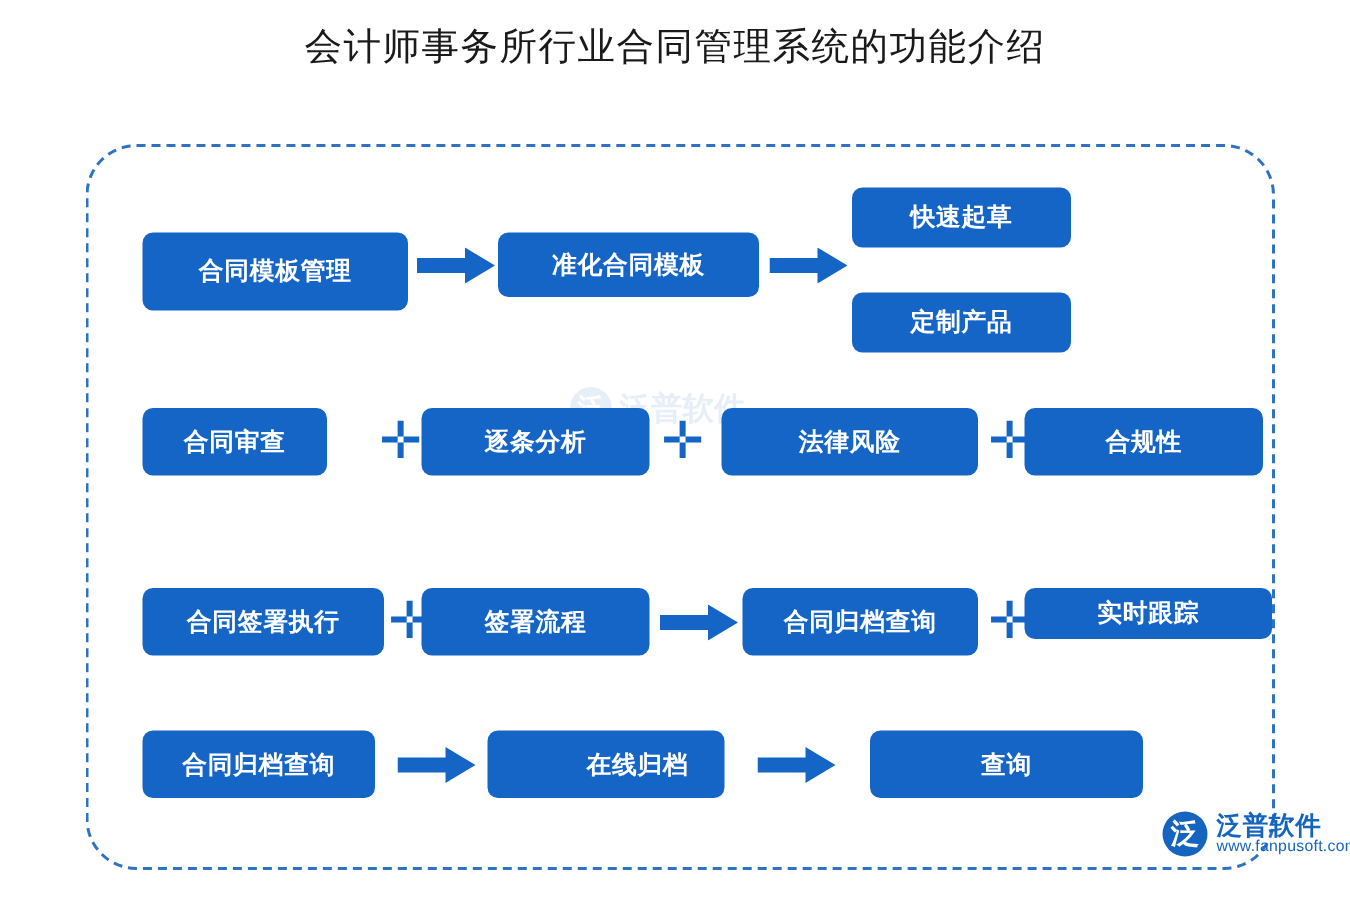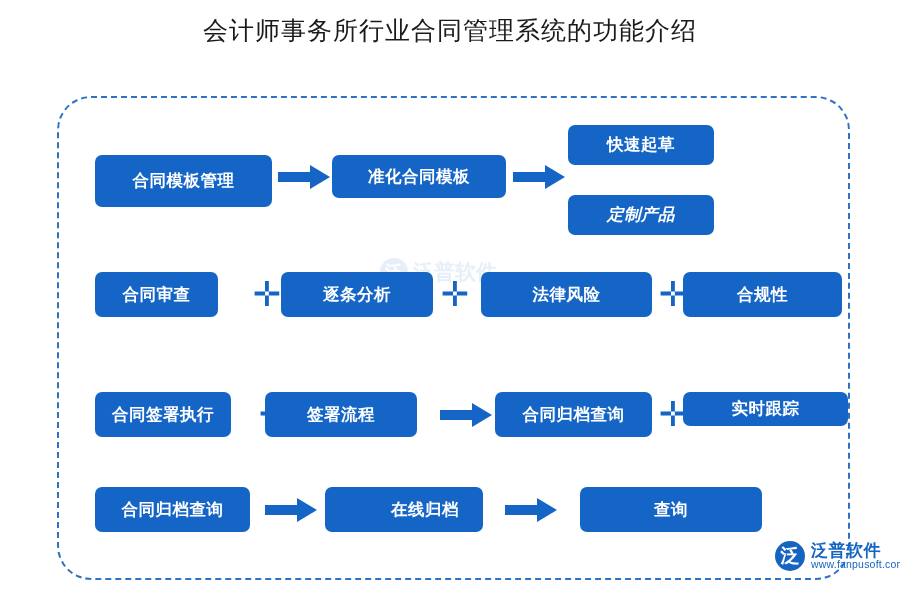--- a/index.html
+++ b/index.html
@@ -149,41 +149,41 @@
 </svg>
 
 <div class="node" style="left:332px; top:155px; width:174px; height:43px;">准化合同模板</div>
 
 <svg class="arrow" style="left:513px; top:165px;" width="52" height="24" viewBox="0 0 52 24">
   <polygon points="0,7 32,7 32,0 52,12 32,24 32,17 0,17" fill="#1565c6"></polygon>
 </svg>
 
 <div class="node" style="left:568px; top:125px; width:146px; height:40px;">快速起草</div>
 
-<div class="node" style="left:568px; top:195px; width:146px; height:40px;font-style:italic;">定制产品</div>
+<div class="node" style="left:568px; top:195px; width:146px; height:40px;">定制产品</div>
 
 <div class="node" style="left:95px; top:272px; width:123px; height:45px;">合同审查</div>
 
 <div class="plus" style="left:252px; top:279px; width:30px; height:30px;">✛</div>
 
 <div class="node" style="left:281px; top:272px; width:152px; height:45px;">逐条分析</div>
 
 <div class="plus" style="left:440px; top:279px; width:30px; height:30px;">✛</div>
 
 <div class="node" style="left:481px; top:272px; width:171px; height:45px;">法律风险</div>
 
 <div class="plus" style="left:658px; top:279px; width:30px; height:30px;">✛</div>
 
 <div class="node" style="left:683px; top:272px; width:159px; height:45px;">合规性</div>
 
-<div class="node" style="left:95px; top:392px; width:136px; height:45px;">合同签署执行</div>
+<div class="node" style="left:95px; top:392px; width:161px; height:45px;">合同签署执行</div>
 
 <div class="plus" style="left:258px; top:399px; width:30px; height:30px;">✛</div>
 
-<div class="node" style="left:265px; top:392px; width:152px; height:45px;">签署流程</div>
+<div class="node" style="left:281px; top:392px; width:152px; height:45px;">签署流程</div>
 
 <svg class="arrow" style="left:440px; top:403px;" width="52" height="24" viewBox="0 0 52 24">
   <polygon points="0,7 32,7 32,0 52,12 32,24 32,17 0,17" fill="#1565c6"></polygon>
 </svg>
 
 <div class="node" style="left:495px; top:392px; width:157px; height:45px;">合同归档查询</div>
 
 <div class="plus" style="left:658px; top:399px; width:30px; height:30px;">✛</div>
 
 <div class="node" style="left:683px; top:392px; width:165px; height:34px;">实时跟踪</div>

